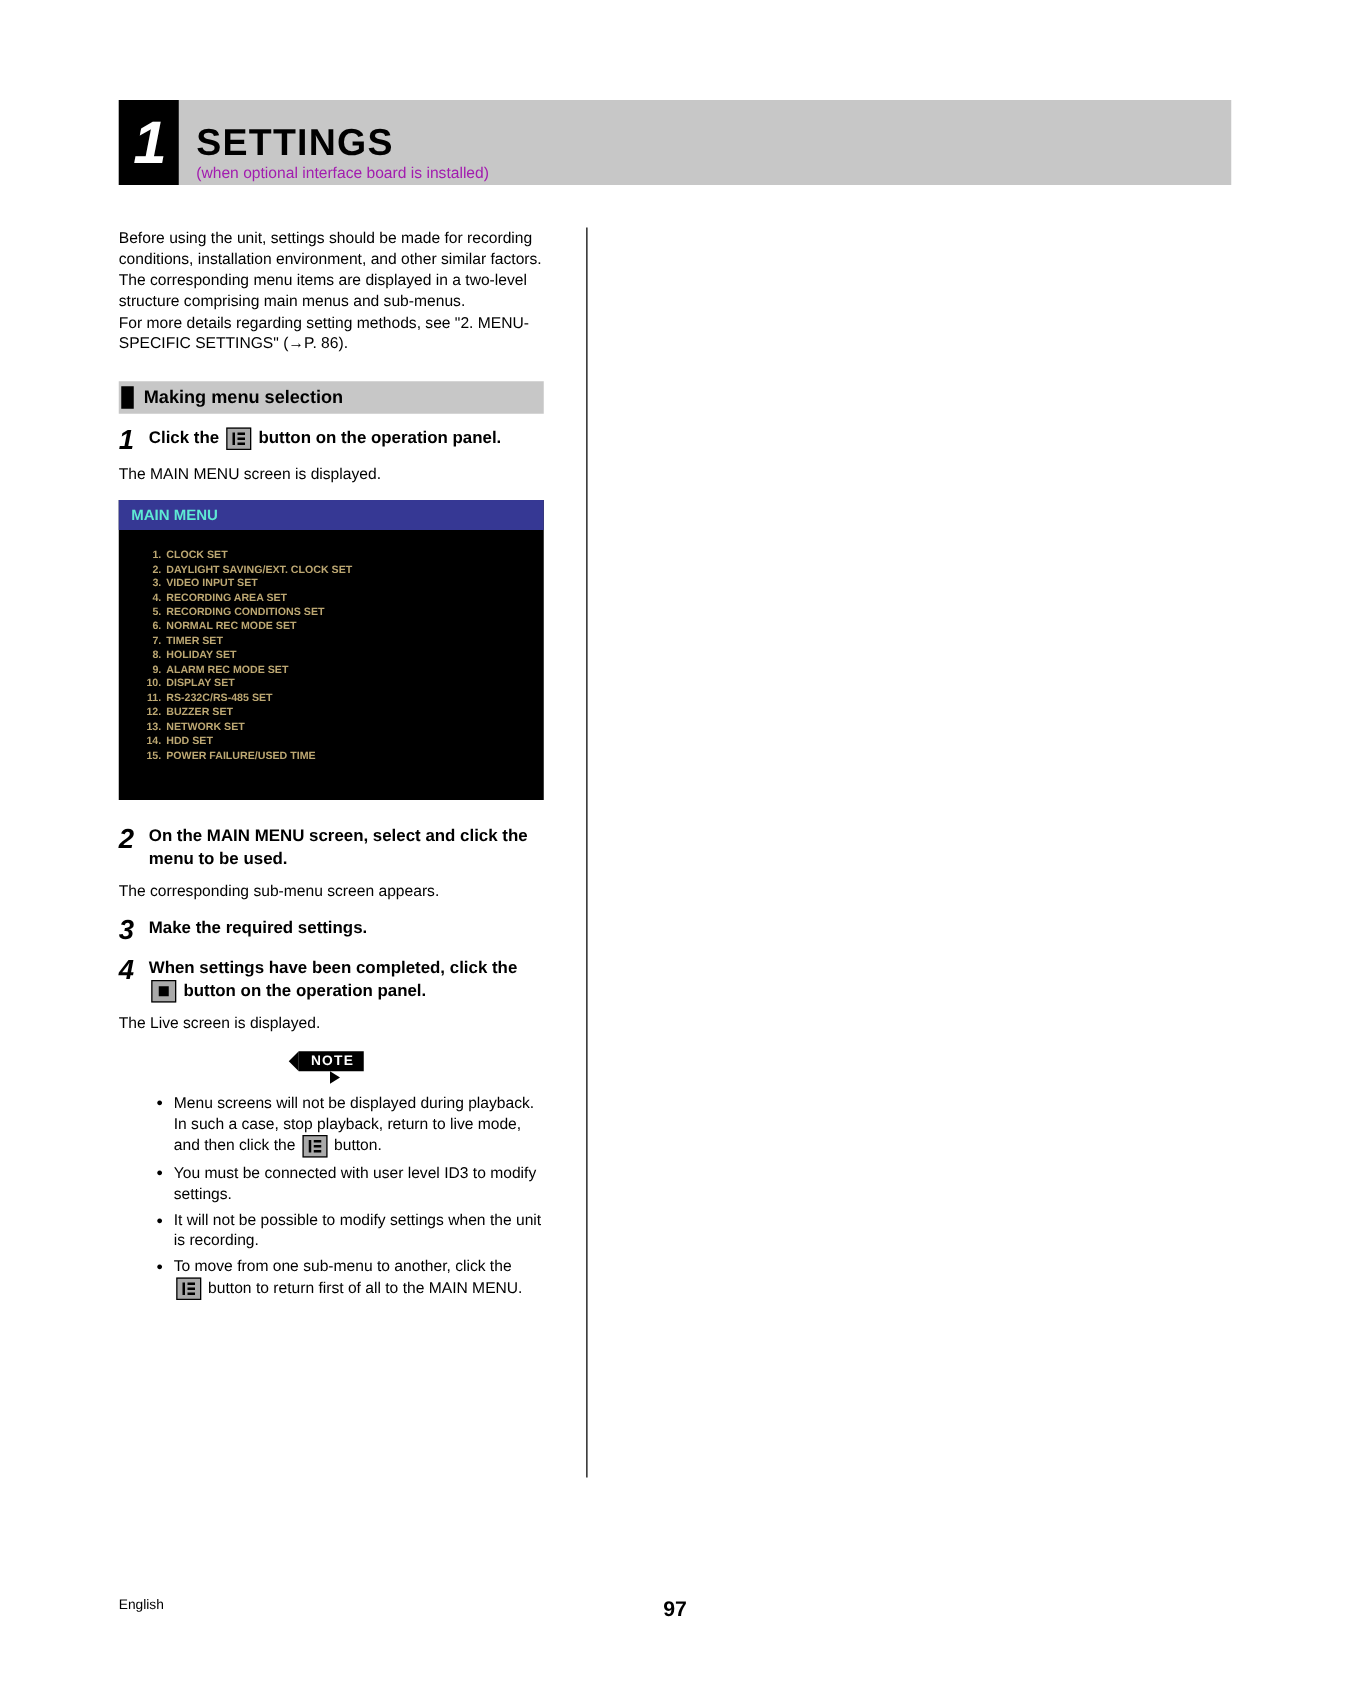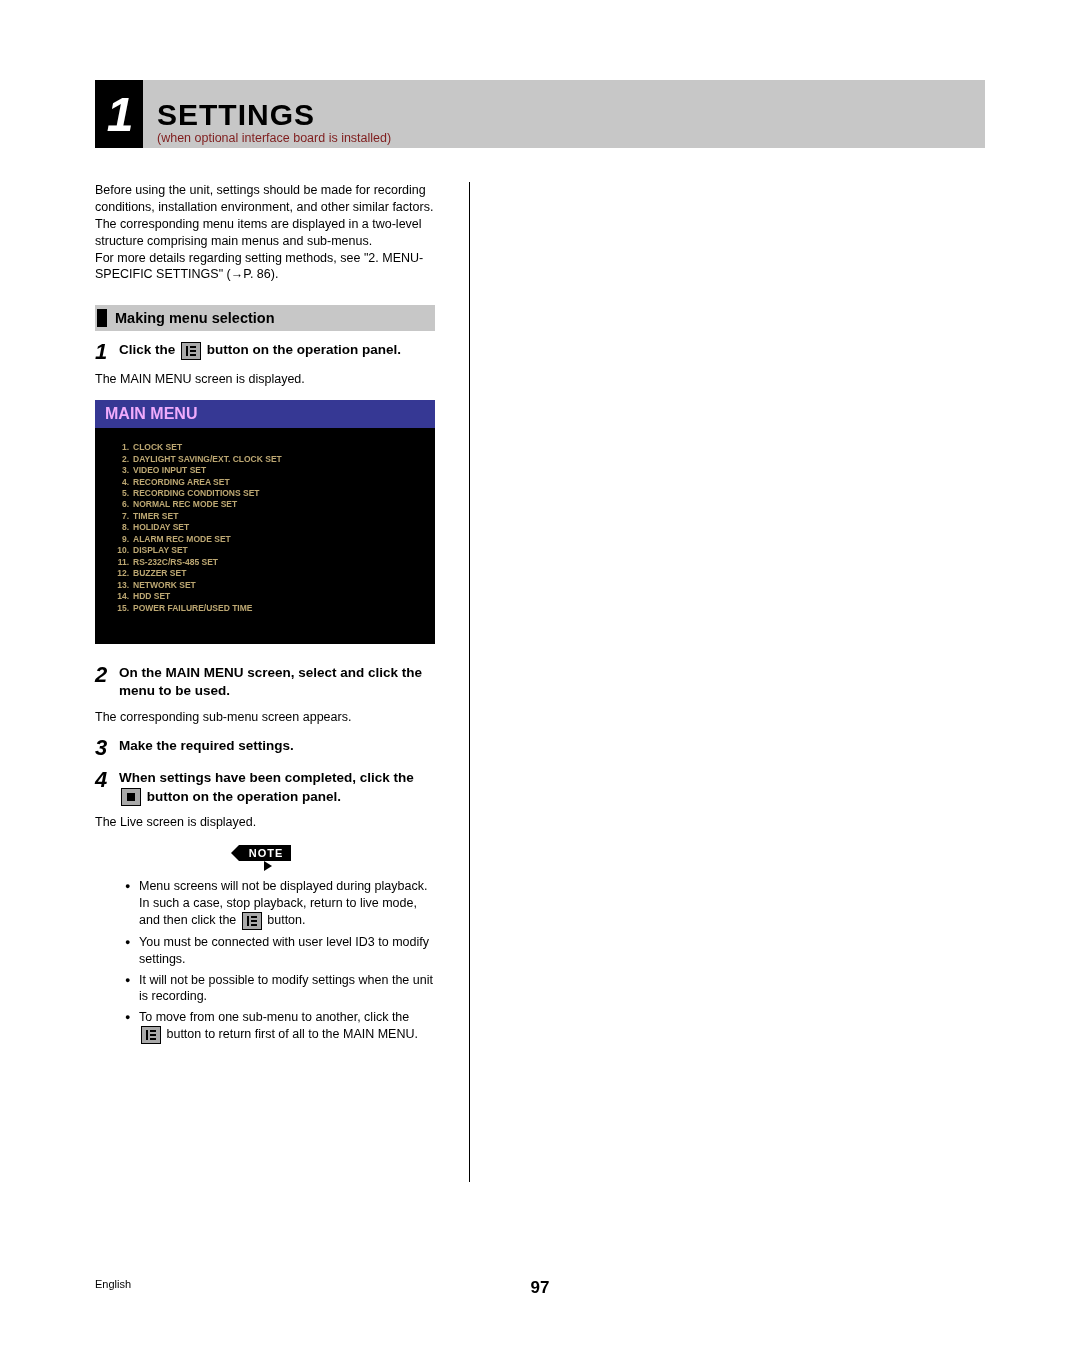--- a/index.html
+++ b/index.html
@@ -41,21 +41,21 @@
   }
   .chapter-title {
     font-size: 30px;
     font-weight: bold;
     letter-spacing: 1px;
     color: #000;
     line-height: 1;
   }
   .chapter-sub {
     font-size: 12.5px;
-    color: #7f1d1d;
+    color: #a21caf;
     line-height: 1;
     margin-top: 2px;
   }
   .columns {
     display: flex;
     gap: 52px;
   }
   .col {
     width: 340px;
     position: relative;
@@ -156,22 +156,22 @@
   }
   .main-menu-box {
     background: #000;
     color: #fff;
     padding: 0;
     margin-bottom: 20px;
     font-size: 8.5px;
   }
   .main-menu-title {
     background: #363894;
-    color: #f0abfc;
-    font-size: 16px;
+    color: #5eead4;
+    font-size: 12px;
     font-weight: bold;
     padding: 5px 10px;
   }
   .main-menu-list {
     padding: 14px 18px 30px 18px;
     color: #bca772;
     font-weight: bold;
   }
   .main-menu-list .row {
     display: flex;

